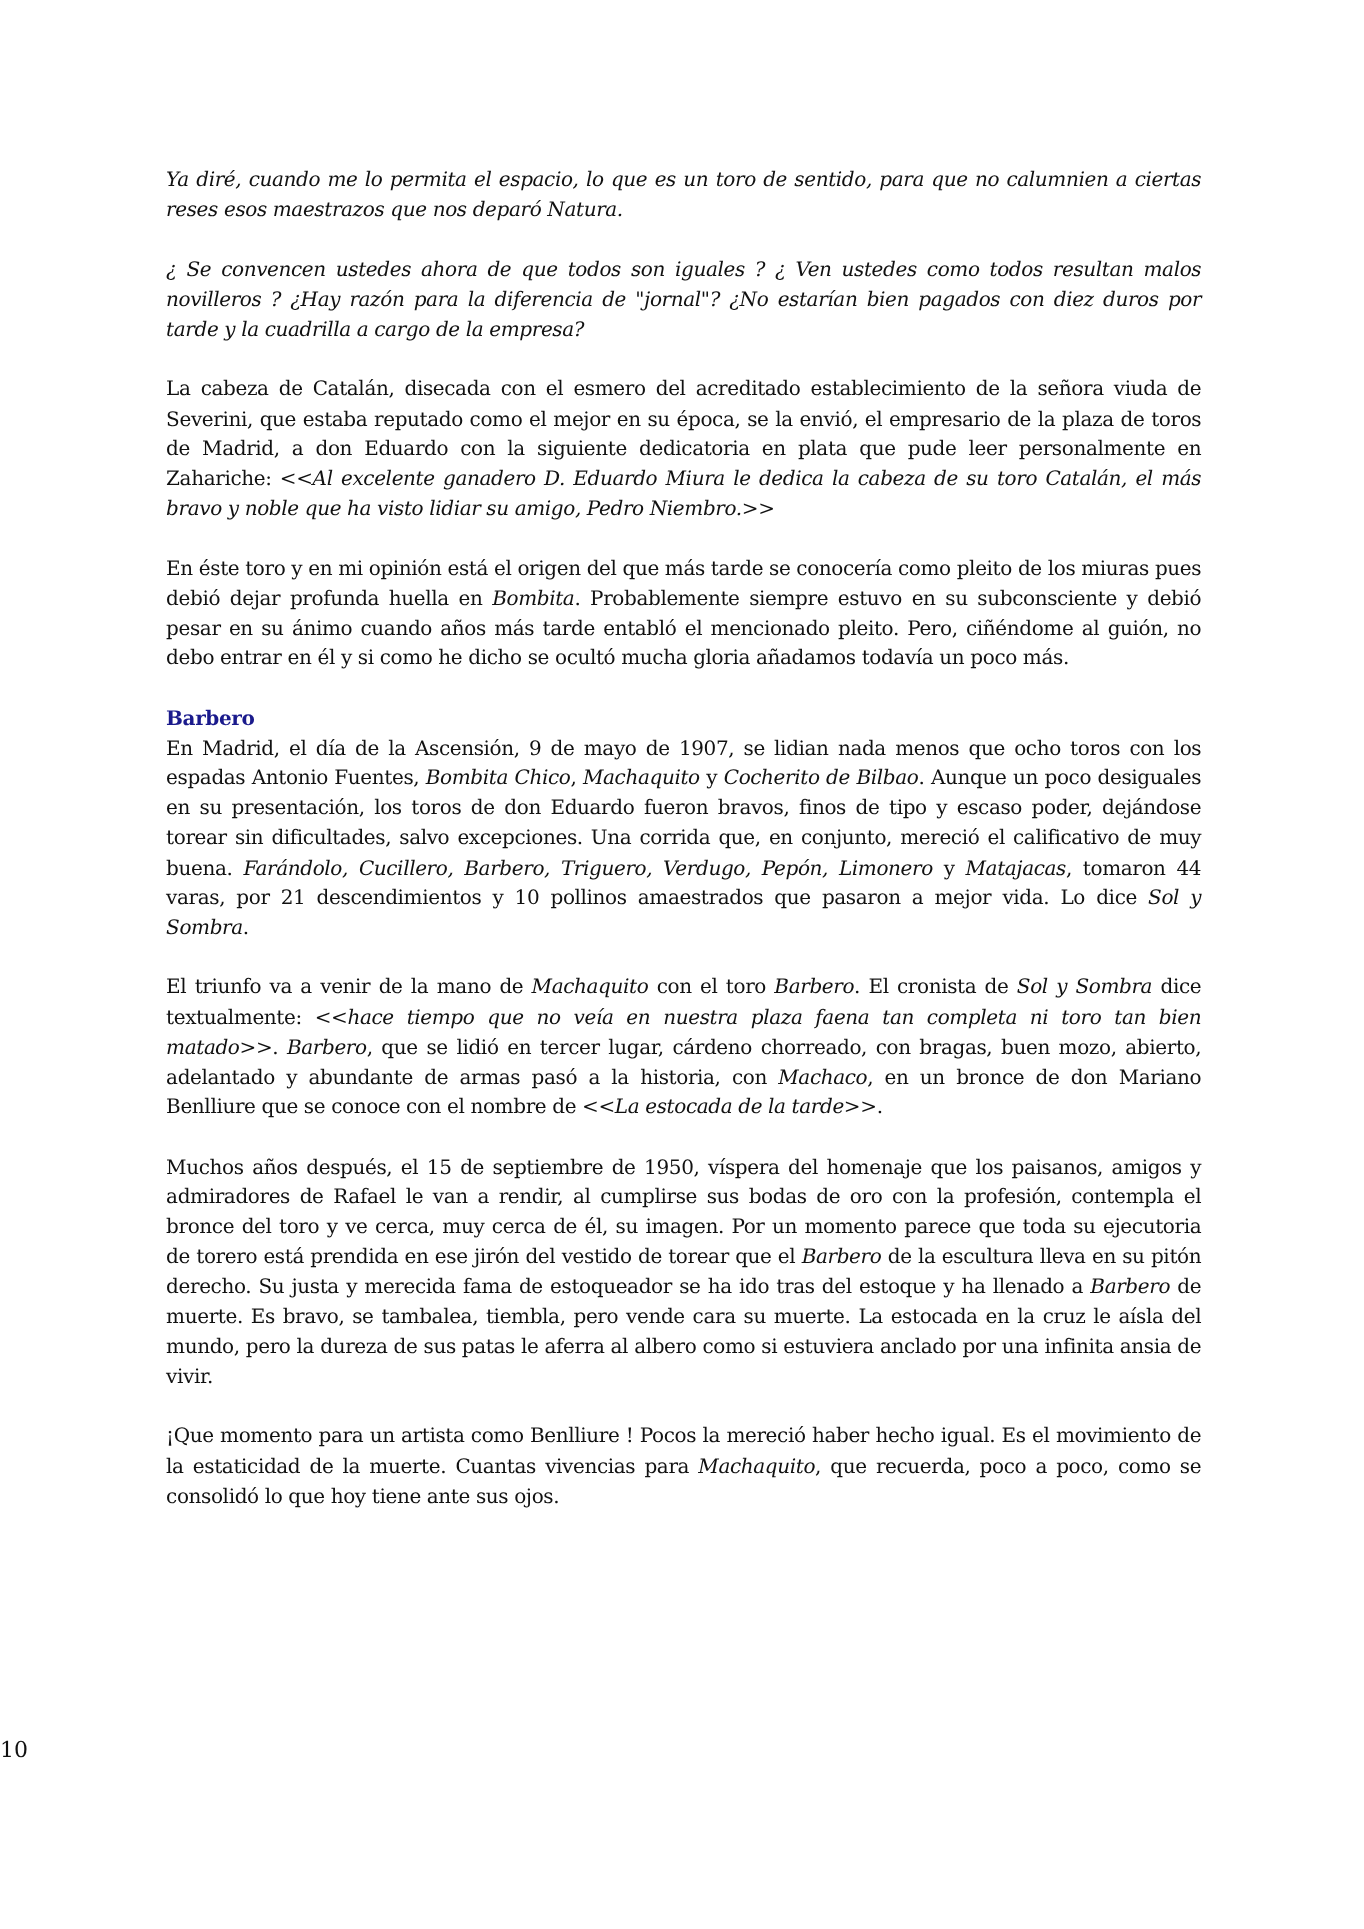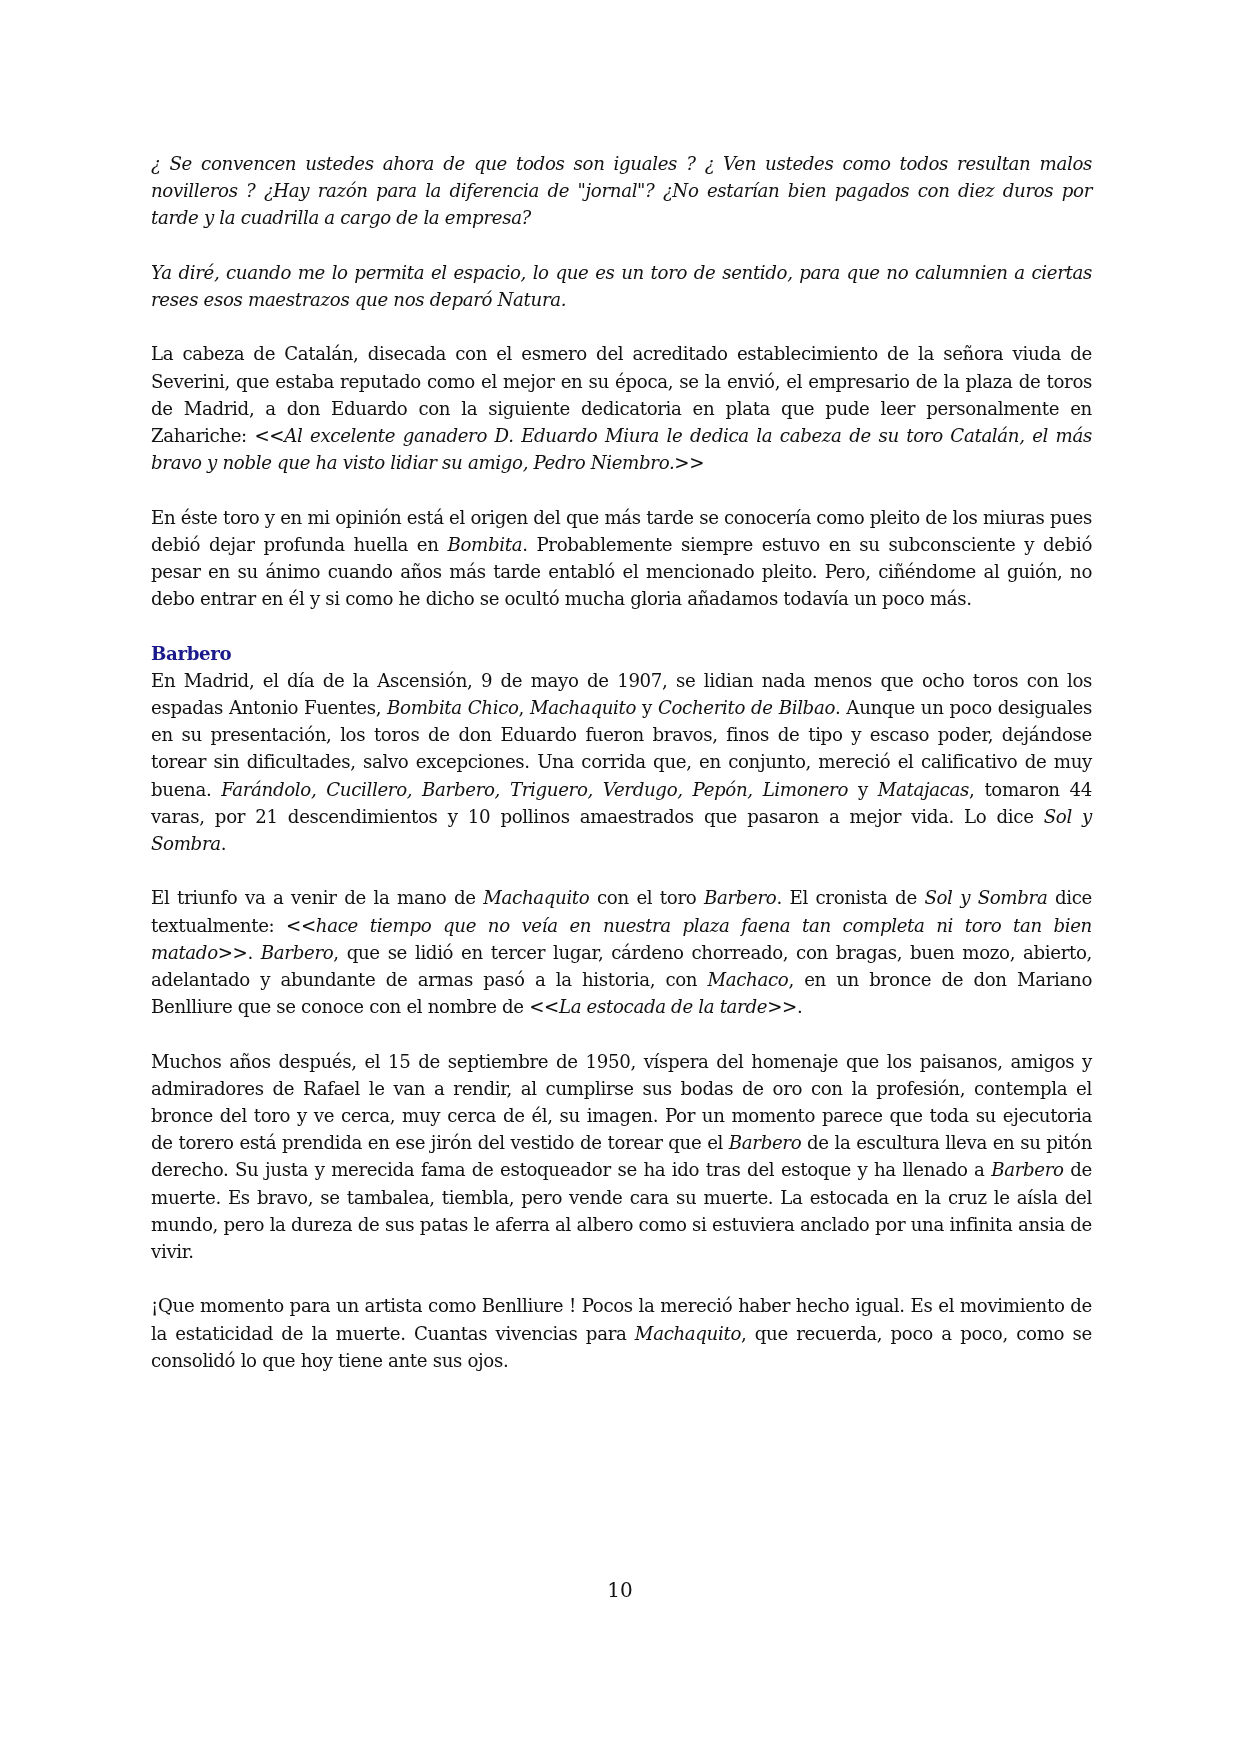--- a/index.html
+++ b/index.html
@@ -7,31 +7,31 @@
   .page {
     position: absolute; left: 151px; top: 150px; width: 941px;
     font-family: "DejaVu Serif", "Liberation Serif", serif;
     font-size: 18.2px; line-height: 27.2px; color: #111;
     letter-spacing: -0.35px;
   }
   .page p { margin: 0 0 27.2px 0; text-align: justify; }
   .page em { font-style: italic; }
   .heading { font-weight: bold; color: #1a1a8c; margin: 0; line-height: 27.2px; }
   .pagenum {
-    position: absolute; left: 0; right: 0; top: 1578px; text-align: center;
+    position: absolute; left: 0; right: 0; top: 1578px; text-align: left;
     font-family: "DejaVu Serif", "Liberation Serif", serif; font-size: 20px; color: #111;
   }
 </style>
 </head>
 <body>
 
 <div class="page">
   <div id="intro">
+      <p><em>Ya diré, cuando me lo permita el espacio, lo que es un toro de sentido, para que no calumnien a ciertas reses esos maestrazos que nos deparó Natura.</em></p>
       <p><em>¿ Se convencen ustedes ahora de que todos son iguales ? ¿ Ven ustedes como todos resultan malos novilleros ? ¿Hay razón para la diferencia de "jornal"? ¿No estarían bien pagados con diez duros por tarde y la cuadrilla a cargo de la empresa?</em></p>
-      <p><em>Ya diré, cuando me lo permita el espacio, lo que es un toro de sentido, para que no calumnien a ciertas reses esos maestrazos que nos deparó Natura.</em></p>
       <p><span>La cabeza de Catalán, disecada con el esmero del acreditado establecimiento de la señora viuda de Severini, que estaba reputado como el mejor en su época, se la envió, el empresario de la plaza de toros de Madrid, a don Eduardo con la siguiente dedicatoria en plata que pude leer personalmente en Zahariche: </span><em>&lt;&lt;Al excelente ganadero D. Eduardo Miura le dedica la cabeza de su toro Catalán, el más bravo y noble que ha visto lidiar su amigo, Pedro Niembro.&gt;&gt;</em></p>
       <p style="margin-bottom: 27.2px;"><span>En éste toro y en mi opinión está el origen del que más tarde se conocería como pleito de los miuras pues debió dejar profunda huella en </span><em>Bombita</em><span>. Probablemente siempre estuvo en su subconsciente y debió pesar en su ánimo cuando años más tarde entabló el mencionado pleito. Pero, ciñéndome al guión, no debo entrar en él y si como he dicho se ocultó mucha gloria añadamos todavía un poco más.</span></p>
     </div>
   <div class="heading" style="color: rgb(26, 26, 140);">Barbero</div>
   <div id="section">
       <p><span>En Madrid, el día de la Ascensión, 9 de mayo de 1907, se lidian nada menos que ocho toros con los espadas Antonio Fuentes, </span><em>Bombita Chico</em><span>, </span><em>Machaquito</em><span> y </span><em>Cocherito de Bilbao</em><span>. Aunque un poco desiguales en su presentación, los toros de don Eduardo fueron bravos, finos de tipo y escaso poder, dejándose torear sin dificultades, salvo excepciones. Una corrida que, en conjunto, mereció el calificativo de muy buena. </span><em>Farándolo, Cucillero, Barbero, Triguero, Verdugo, Pepón, Limonero</em><span> y </span><em>Matajacas</em><span>, tomaron 44 varas, por 21 descendimientos y 10 pollinos amaestrados que pasaron a mejor vida. Lo dice </span><em>Sol y Sombra</em><span>.</span></p>
       <p><span>El triunfo va a venir de la mano de </span><em>Machaquito</em><span> con el toro </span><em>Barbero</em><span>. El cronista de </span><em>Sol y Sombra</em><span> dice textualmente: </span><em>&lt;&lt;hace tiempo que no veía en nuestra plaza faena tan completa ni toro tan bien matado&gt;&gt;</em><span>. </span><em>Barbero</em><span>, que se lidió en tercer lugar, cárdeno chorreado, con bragas, buen mozo, abierto, adelantado y abundante de armas pasó a la historia, con </span><em>Machaco</em><span>, en un bronce de don Mariano Benlliure que se conoce con el nombre de </span><em>&lt;&lt;La estocada de la tarde&gt;&gt;</em><span>.</span></p>
       <p><span>Muchos años después, el 15 de septiembre de 1950, víspera del homenaje que los paisanos, amigos y admiradores de Rafael le van a rendir, al cumplirse sus bodas de oro con la profesión, contempla el bronce del toro y ve cerca, muy cerca de él, su imagen. Por un momento parece que toda su ejecutoria de torero está prendida en ese jirón del vestido de torear que el </span><em>Barbero</em><span> de la escultura lleva en su pitón derecho. Su justa y merecida fama de estoqueador se ha ido tras del estoque y ha llenado a </span><em>Barbero</em><span> de muerte. Es bravo, se tambalea, tiembla, pero vende cara su muerte. La estocada en la cruz le aísla del mundo, pero la dureza de sus patas le aferra al albero como si estuviera anclado por una infinita ansia de vivir.</span></p>
       <p><span>¡Que momento para un artista como Benlliure ! Pocos la mereció haber hecho igual. Es el movimiento de la estaticidad de la muerte. Cuantas vivencias para </span><em>Machaquito</em><span>, que recuerda, poco a poco, como se consolidó lo que hoy tiene ante sus ojos.</span></p>
     </div>

